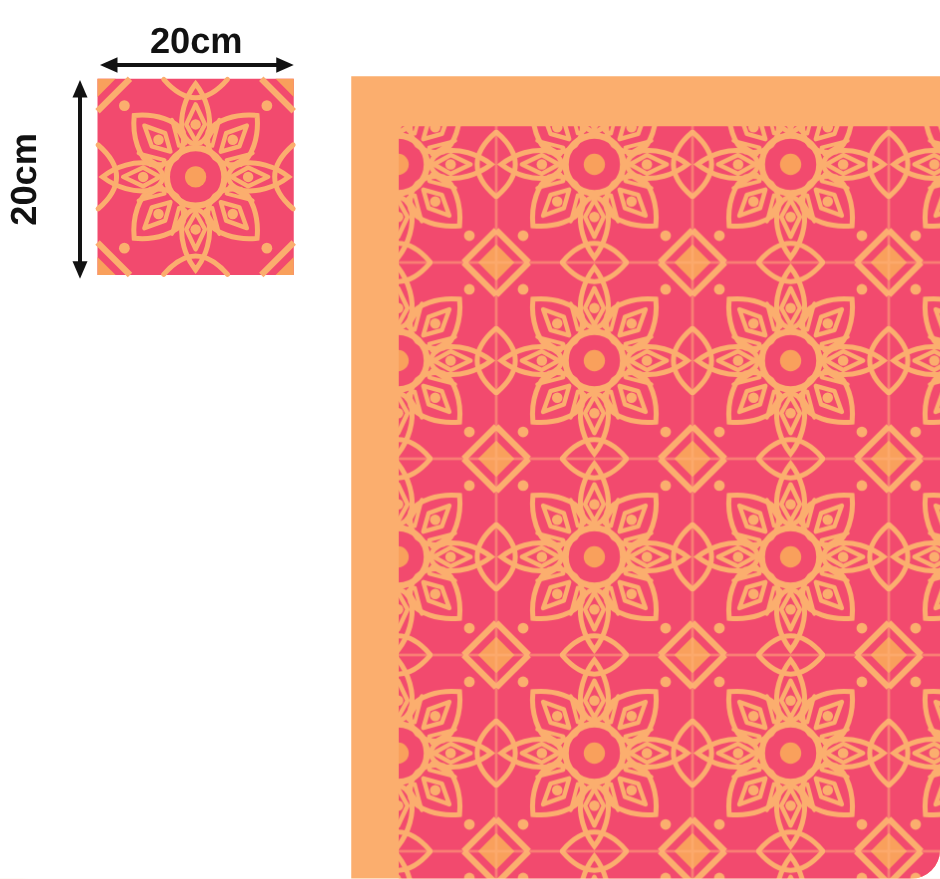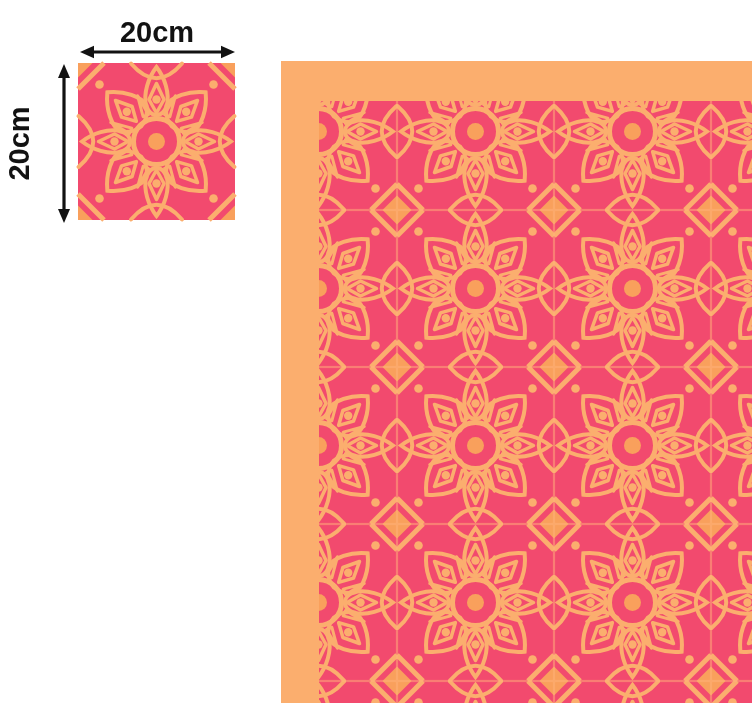--- a/index.html
+++ b/index.html
@@ -2,20 +2,21 @@
 <html style="--tile-pink: #f24a6e; --pattern-orange: #fbae6e; --pattern-orange-deep: #f9a05c; --grout-line: #ffb27a; --dimension-black: #121212; --page-background: #ffffff;"><head>
 <meta charset="utf-8">
 <style>
   html,body{margin:0;padding:0;background:var(--page-background,#fff);}
   .stage{
     position:relative;
     width:752px;height:703px;
     background:var(--page-background,#fff);
     overflow:hidden;
     font-family:"Liberation Sans",sans-serif;
+    border-radius:23px;
   }
   svg{display:block;}
   .pink-fill{fill:var(--tile-pink,#f24a6e);}
   .orange-fill{fill:var(--pattern-orange,#fbae6e);}
   .deep-fill{fill:var(--pattern-orange-deep,#f9a05c);}
   .dot{fill:var(--pattern-orange,#fbae6e);}
   .oline{stroke:var(--pattern-orange,#fbae6e);fill:none;}
   .sw5{stroke-width:5;}
   .sw4{stroke-width:4;stroke-linecap:round;}
   .sw35{stroke-width:3.5;stroke-linejoin:round;}

